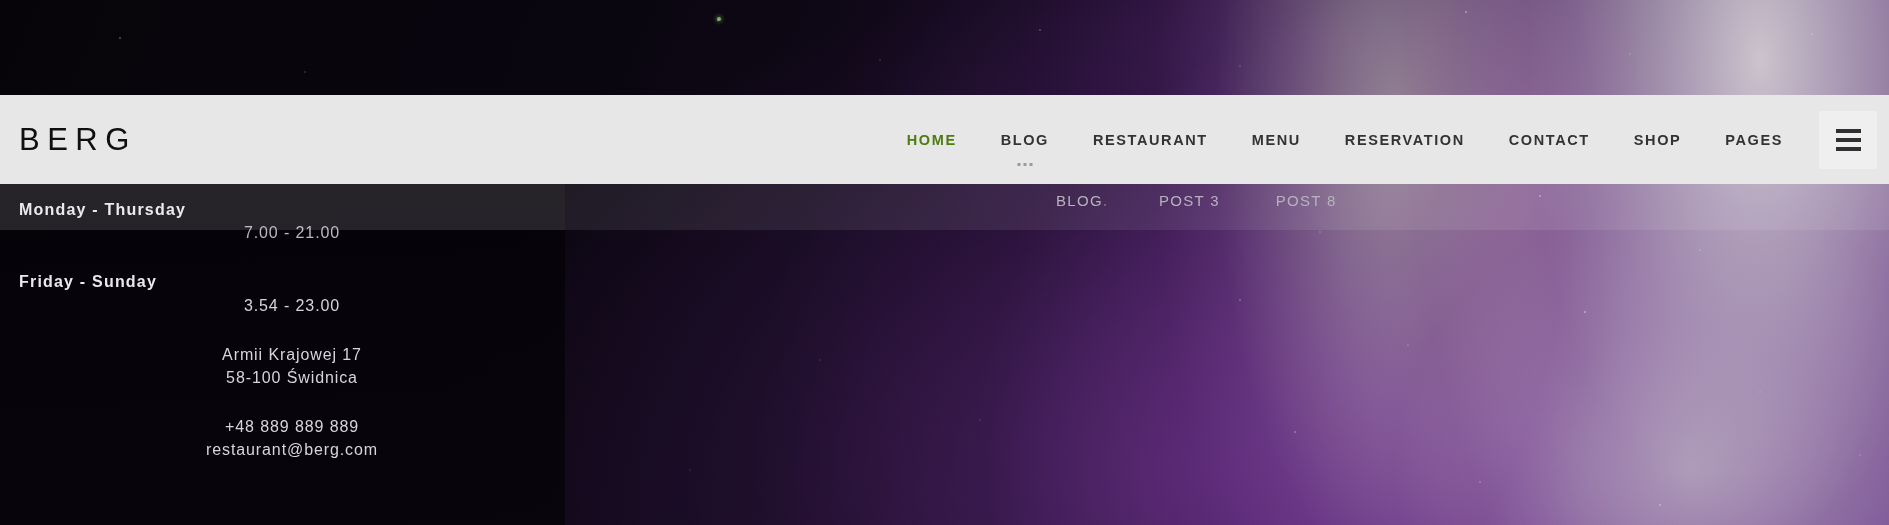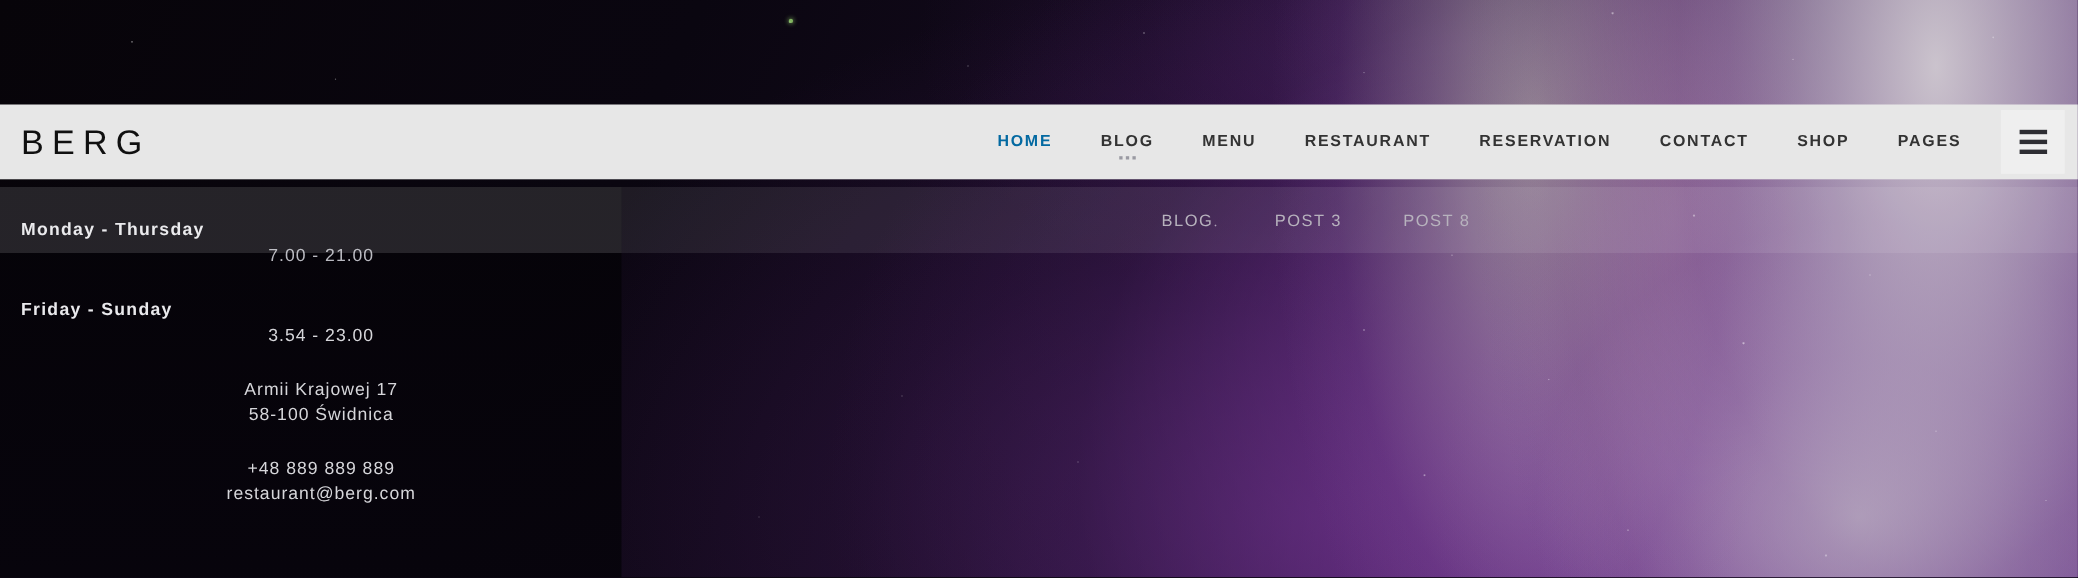--- a/index.html
+++ b/index.html
@@ -91,21 +91,21 @@
   .bg-greendot {
     position:absolute; left:717px; top:17px;
     width:4px; height:4px; border-radius:50%;
     background:rgba(150,210,110,0.85);
     box-shadow:0 0 4px 1px rgba(150,210,110,0.45);
   }
 
   
   .header {
     position:absolute; left:0; top:95px;
-    width:1889px; height:68px;
+    width:1889px; height:89px;
     background:#e7e7e7;
     display:flex; align-items:center;
     z-index:30;
   }
   .logo {
     margin-left:19px;
     font-size:31px;
     font-weight:400;
     letter-spacing:7.5px;
     color:#101010;
@@ -124,21 +124,21 @@
     align-items:center; justify-content:center;
     height:100%;
     padding:0 22px;
     font-size:14.5px;
     font-weight:700;
     letter-spacing:1.6px;
     color:#333333;
     white-space:nowrap;
     cursor:pointer;
   }
-  .nav-item.active { color:#0369a1; }
+  .nav-item.active { color:#4d7c0f; }
   .nav-dots {
     position:absolute;
     bottom:18px; left:50%;
     transform:translateX(-50%);
     display:flex; gap:3px;
   }
   .nav-dots i {
     display:block;
     width:3px; height:3px;
     background:#9a9aa2;
@@ -269,25 +269,25 @@
       <div class="nav-item">
         <span>BLOG</span>
         <span class="nav-dots">
             <i></i>
             <i></i>
             <i></i>
           </span>
       </div>
 
       <div class="nav-item">
+        <span>RESTAURANT</span>
+      </div>
+
+      <div class="nav-item">
         <span>MENU</span>
-      </div>
-
-      <div class="nav-item">
-        <span>RESTAURANT</span>
       </div>
 
       <div class="nav-item">
         <span>RESERVATION</span>
       </div>
 
       <div class="nav-item">
         <span>CONTACT</span>
       </div>
 

